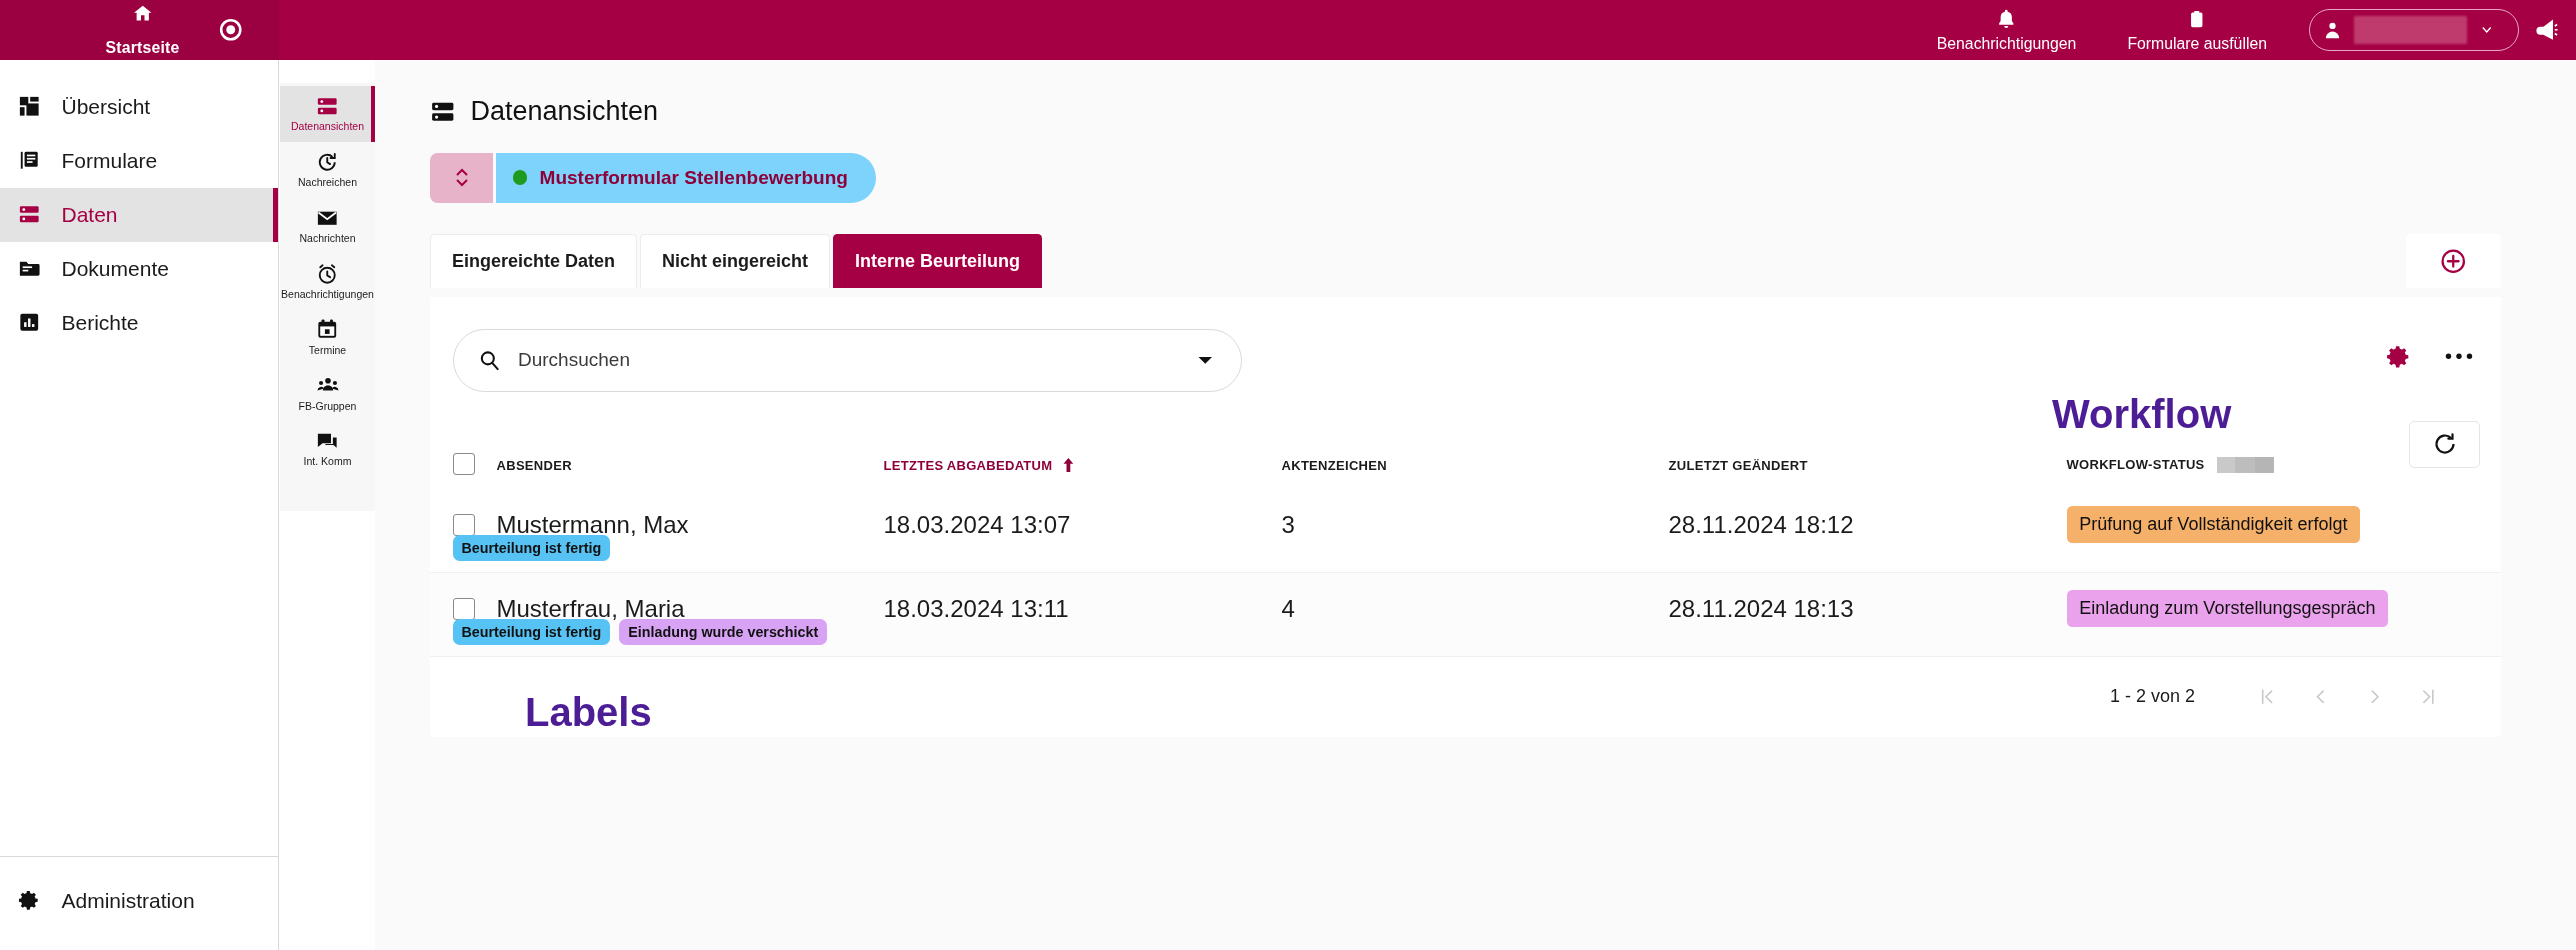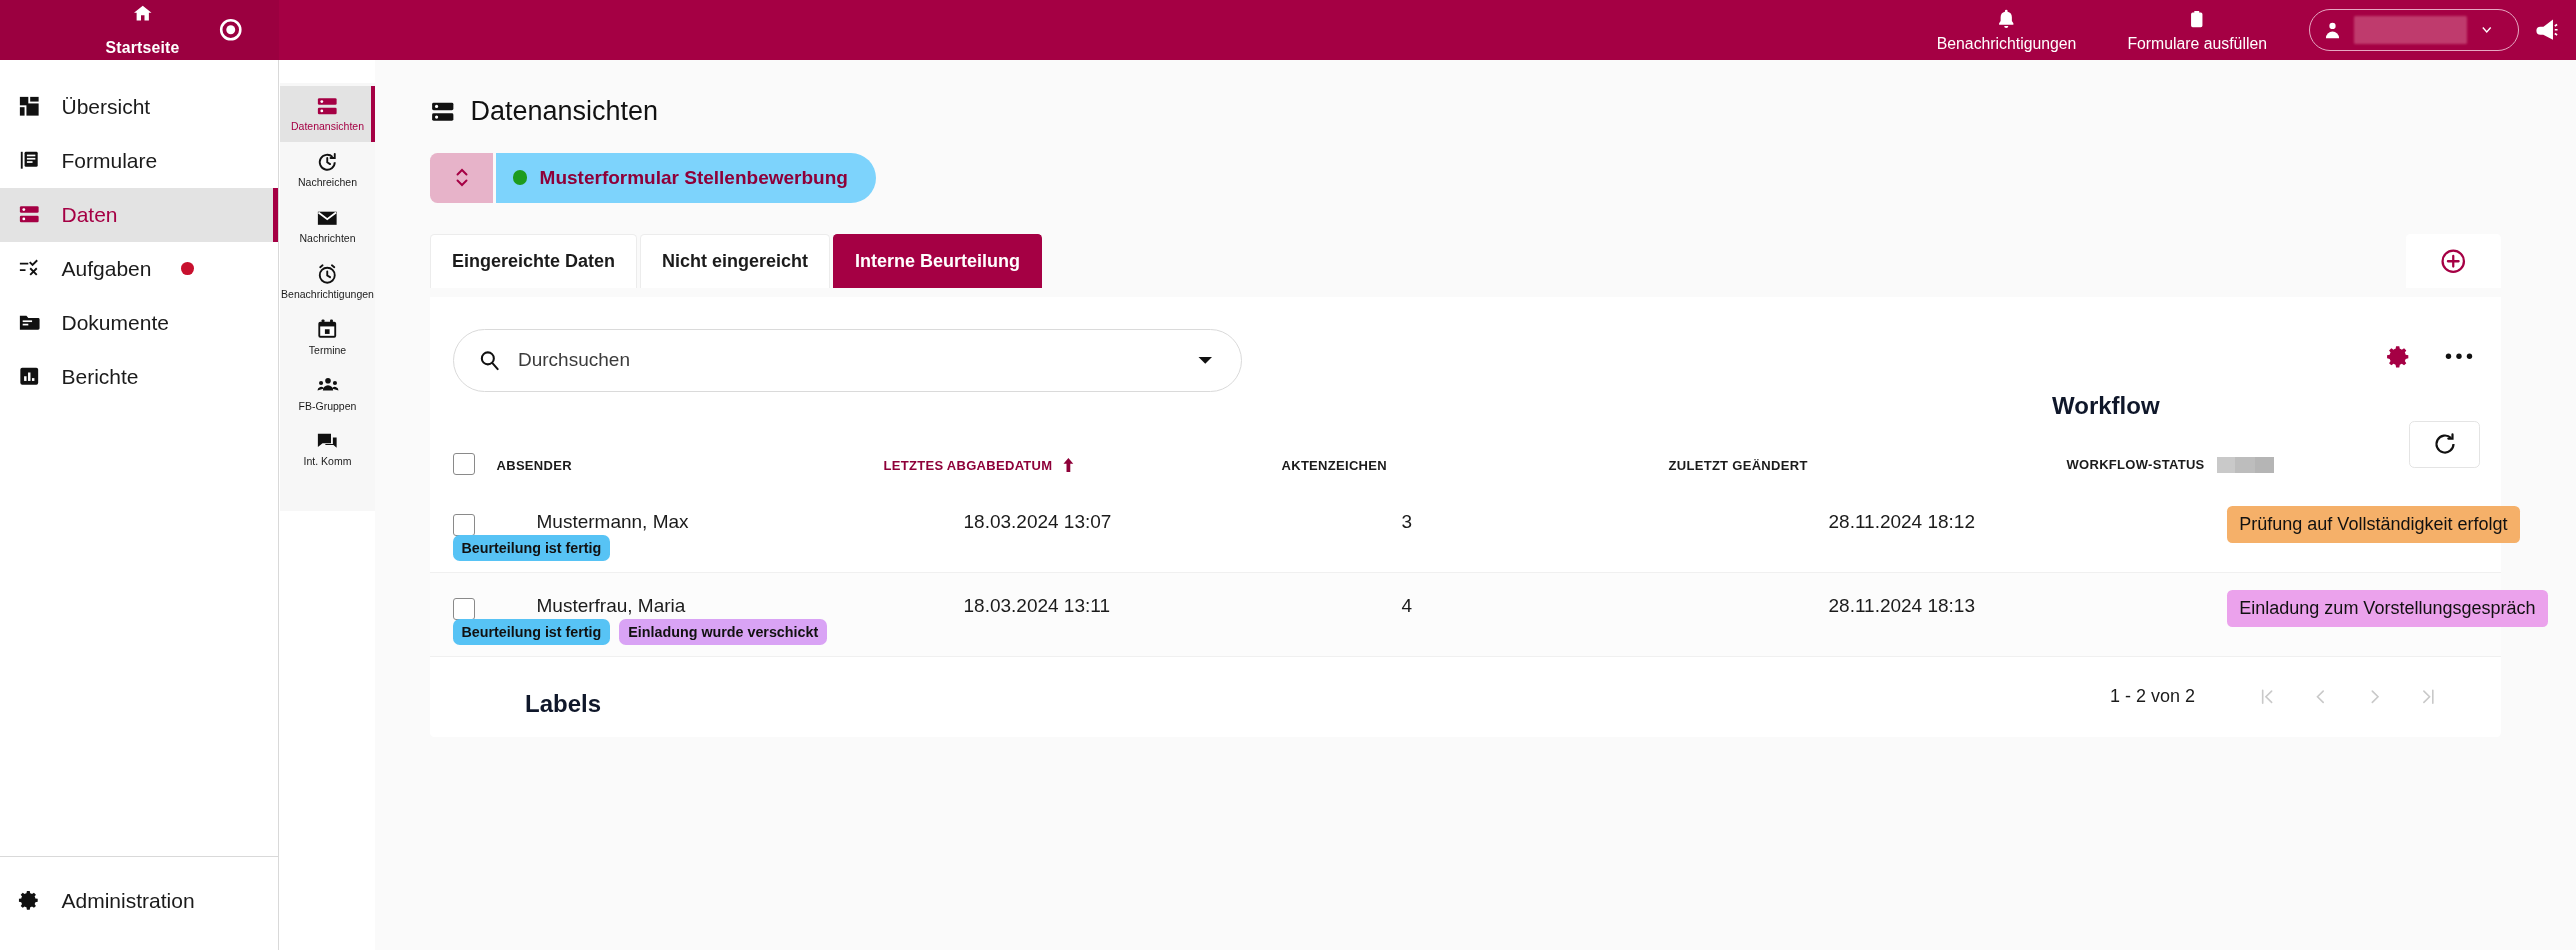--- a/index.html
+++ b/index.html
@@ -347,24 +347,23 @@
   .trow.alt { background: #fcfcfc; }
 
   .c-check { width: 44px; flex: 0 0 44px; padding-top: 25.5px; }
   .c-sender { width: 387px; flex: 0 0 387px; }
   .c-date   { width: 398px; flex: 0 0 398px; }
   .c-akte   { width: 387px; flex: 0 0 387px; }
   .c-mod    { width: 398px; flex: 0 0 398px; }
   .c-wf     { flex: 1; }
 
   .cell-txt {
-    font-size: 19px;
+    font-size: 24px;
     color: #1b1b1b;
     padding-top: 22.5px;
-    margin-left: 40px;
   }
   .chk {
     width: 22px; height: 22px;
     border: 1.5px solid #8a8a8a;
     border-radius: 3px;
     background: #fff;
     display: inline-block;
   }
   .hdr-sorted { color: #8e0039; }
   .redact-sm {
@@ -419,23 +418,23 @@
     display: flex;
     align-items: center;
     justify-content: center;
     color: #c9c9c9;
     font-size: 22.5px;
   }
 
   
   .annot {
     position: absolute;
-    font-size: 24px;
+    font-size: 40px;
     font-weight: bold;
-    color: #0f172a;
+    color: #4c1d95;
     text-shadow: -1.5px -1.5px 0 #fff, 1.5px -1.5px 0 #fff, -1.5px 1.5px 0 #fff,
                  1.5px 1.5px 0 #fff, 0 2.3px 0 #fff, 2.3px 0 0 #fff;
     pointer-events: none;
     text-align: center;
   }
   .annot-workflow { left: 2052px; top: 392px; }
   .annot-labels   { left: 525px;  top: 690px; }
 
   svg { display: block; }
 </style>
@@ -536,31 +535,20 @@
         <svg width="22.5" height="22.5" viewBox="0 0 24 24" fill="#a50044">
             <rect x="2" y="3.5" width="20" height="7" rx="1.4"></rect>
             <rect x="2" y="13.5" width="20" height="7" rx="1.4"></rect>
             <circle cx="6.2" cy="7" r="1.5" fill="#fff"></circle>
             <circle cx="6.2" cy="17" r="1.5" fill="#fff"></circle>
           </svg>
       </span>
       <span>Daten</span>
     </div>
 
-    <div class="nav-item">
-      <span class="ico">
-        <svg width="22.5" height="22.5" viewBox="0 0 24 24" fill="none" stroke="#111" stroke-width="2">
-            <path d="M2 7h9M2 14h6"></path>
-            <path d="M12.5 5.5l3 3 5-5"></path>
-            <path d="M13 12l7 7M20 12l-7 7"></path>
-          </svg>
-      </span>
-      <span>Aufgaben</span>
-      <span class="dot-red"></span>
-    </div>
 
     <div class="nav-item">
       <span class="ico">
         <svg width="22.5" height="22.5" viewBox="0 0 24 24" fill="#111">
             <path d="M2 5h7l2 2.5h11A1.5 1.5 0 0 1 23 9v9.5A1.5 1.5 0 0 1 21.5 20H2z"></path>
             <rect x="5" y="10" width="10" height="1.8" fill="#fff"></rect>
             <rect x="5" y="13.6" width="6" height="1.8" fill="#fff"></rect>
           </svg>
       </span>
       <span>Dokumente</span>

